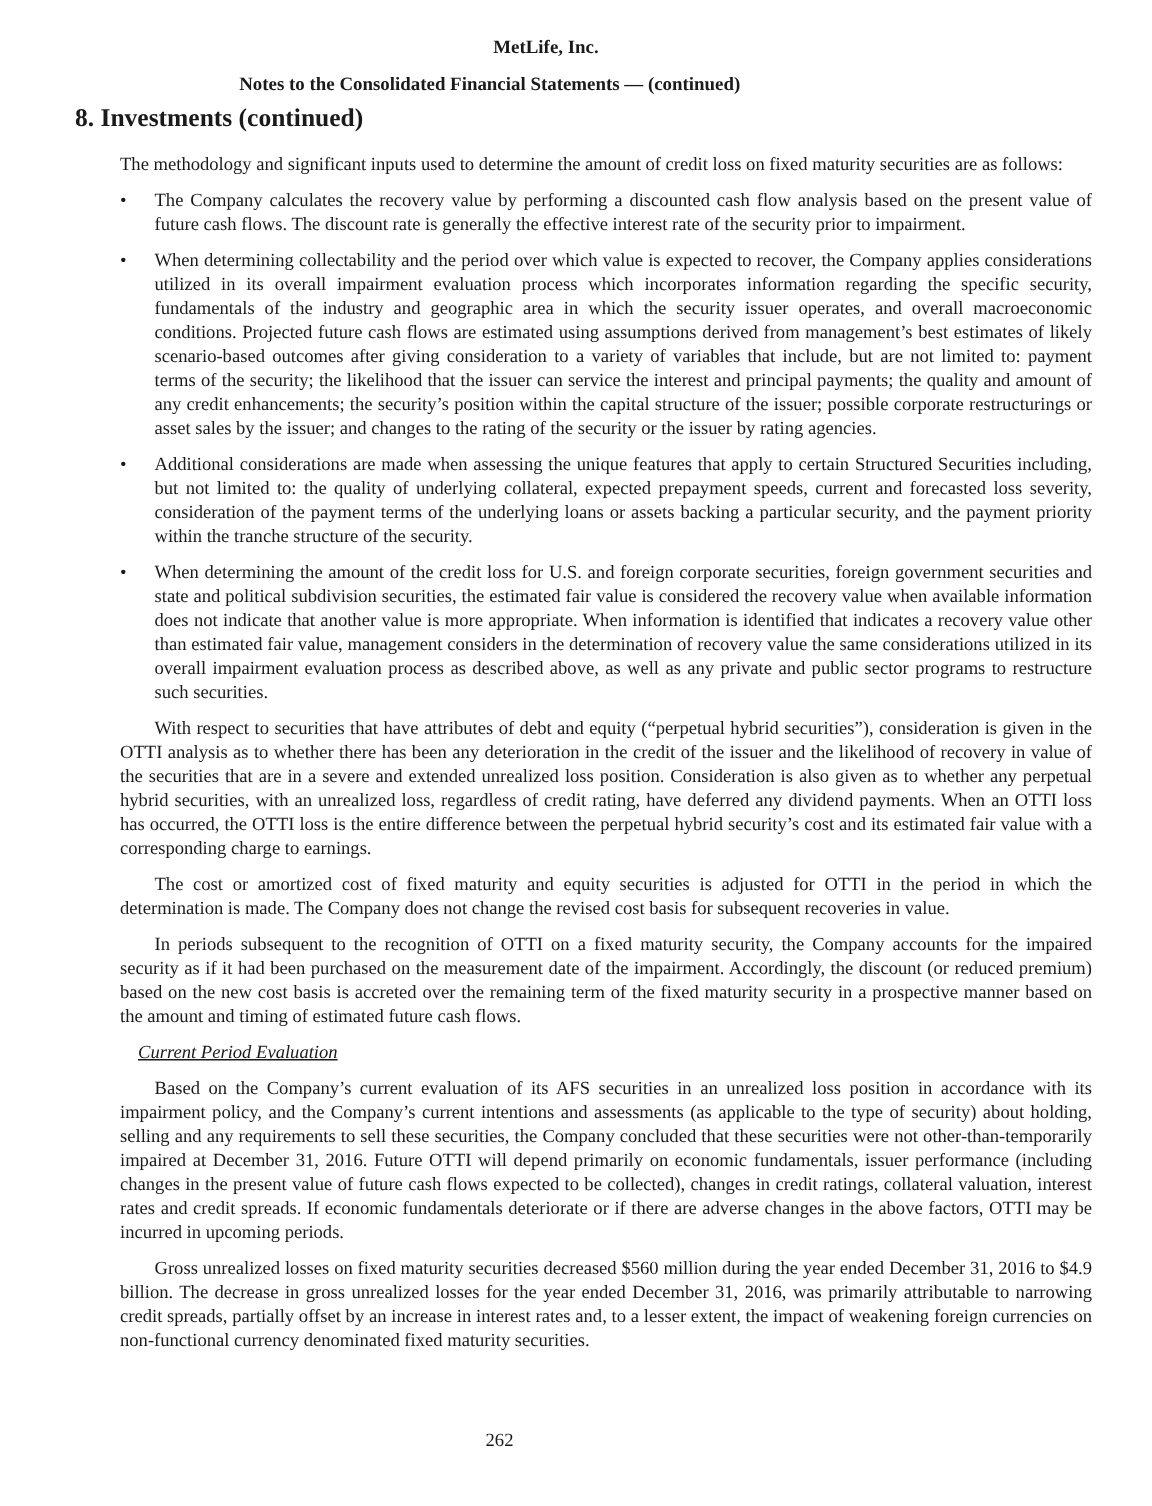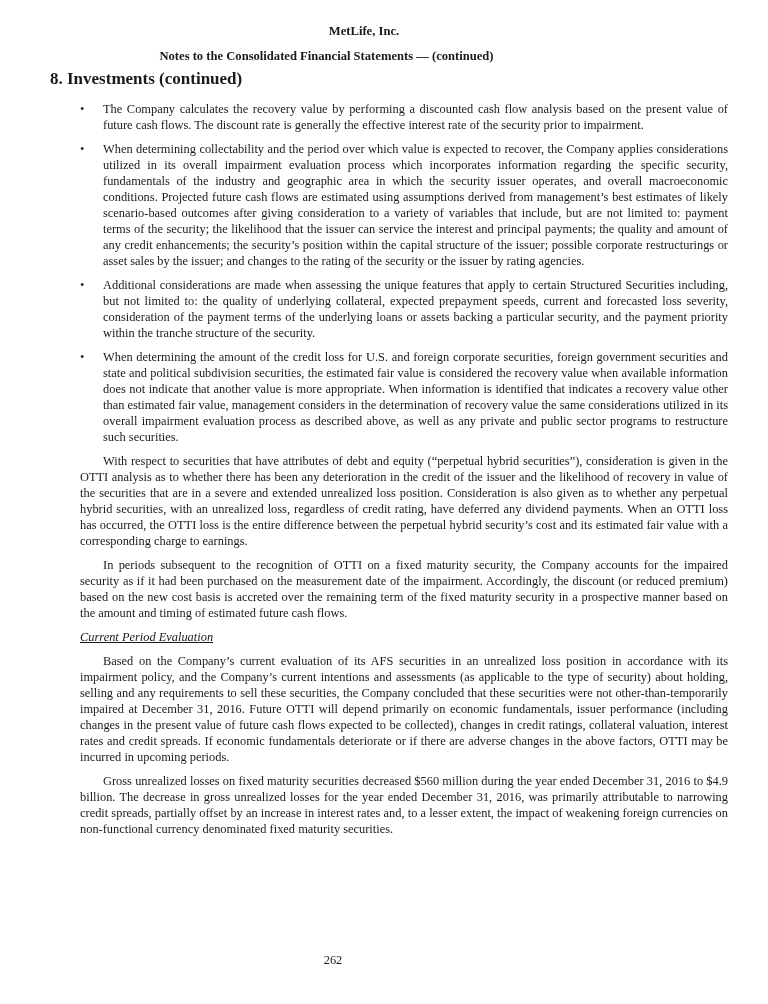--- a/index.html
+++ b/index.html
@@ -11,50 +11,52 @@
     line-height: 16px;
   }
   .company { position: absolute; top: 23px; left: 0; width: 728px; text-align: center; font-weight: bold; font-size: 12.6px; }
   .subtitle { position: absolute; top: 48px; left: 0; width: 653px; text-align: center; font-weight: bold; font-size: 12.6px; }
   .section { position: absolute; top: 71px; left: 50px; font-weight: bold; font-size: 17px; }
   .body-block { position: absolute; top: 101px; left: 80px; width: 648px; }
   p { margin: 0 0 8px 0; text-align: justify; }
   p.indent { text-indent: 23px; }
   .bullet { position: relative; padding-left: 23px; text-align: justify; margin: 0 0 8px 0; }
   .bullet .dot { position: absolute; left: 0; top: 0; }
-  .heading-u { text-decoration: underline; font-style: italic; margin: 0 0 8px 0; }
+  .heading-u { text-decoration: underline; font-style: italic; margin: 0 0 8px 12px; }
   .page-number { position: absolute; top: 952px; left: 0; width: 666px; text-align: center; font-size: 12.4px; }
 </style>
 </head>
 <body>
 
 <div class="company">MetLife, Inc.</div>
 <div class="subtitle">Notes to the Consolidated Financial Statements — (continued)</div>
 <div class="section">8. Investments (continued)</div>
 
 <div class="body-block">
+  <p class="indent" style="margin-left:-23px; padding-left:0;">The methodology and significant inputs used to determine the amount of credit loss on fixed maturity securities are as follows:</p>
 
   <div class="bullet">
     <span class="dot">•</span>
     <span>The Company calculates the recovery value by performing a discounted cash flow analysis based on the present value of future cash flows. The discount rate is generally the effective interest rate of the security prior to impairment.</span>
   </div>
   <div class="bullet">
     <span class="dot">•</span>
     <span>When determining collectability and the period over which value is expected to recover, the Company applies considerations utilized in its overall impairment evaluation process which incorporates information regarding the specific security, fundamentals of the industry and geographic area in which the security issuer operates, and overall macroeconomic conditions. Projected future cash flows are estimated using assumptions derived from management’s best estimates of likely scenario-based outcomes after giving consideration to a variety of variables that include, but are not limited to: payment terms of the security; the likelihood that the issuer can service the interest and principal payments; the quality and amount of any credit enhancements; the security’s position within the capital structure of the issuer; possible corporate restructurings or asset sales by the issuer; and changes to the rating of the security or the issuer by rating agencies.</span>
   </div>
   <div class="bullet">
     <span class="dot">•</span>
     <span>Additional considerations are made when assessing the unique features that apply to certain Structured Securities including, but not limited to: the quality of underlying collateral, expected prepayment speeds, current and forecasted loss severity, consideration of the payment terms of the underlying loans or assets backing a particular security, and the payment priority within the tranche structure of the security.</span>
   </div>
   <div class="bullet">
     <span class="dot">•</span>
     <span>When determining the amount of the credit loss for U.S. and foreign corporate securities, foreign government securities and state and political subdivision securities, the estimated fair value is considered the recovery value when available information does not indicate that another value is more appropriate. When information is identified that indicates a recovery value other than estimated fair value, management considers in the determination of recovery value the same considerations utilized in its overall impairment evaluation process as described above, as well as any private and public sector programs to restructure such securities.</span>
   </div>
 
   <p class="indent">With respect to securities that have attributes of debt and equity (“perpetual hybrid securities”), consideration is given in the OTTI analysis as to whether there has been any deterioration in the credit of the issuer and the likelihood of recovery in value of the securities that are in a severe and extended unrealized loss position. Consideration is also given as to whether any perpetual hybrid securities, with an unrealized loss, regardless of credit rating, have deferred any dividend payments. When an OTTI loss has occurred, the OTTI loss is the entire difference between the perpetual hybrid security’s cost and its estimated fair value with a corresponding charge to earnings.</p>
+  <p class="indent">The cost or amortized cost of fixed maturity and equity securities is adjusted for OTTI in the period in which the determination is made. The Company does not change the revised cost basis for subsequent recoveries in value.</p>
   <p class="indent">In periods subsequent to the recognition of OTTI on a fixed maturity security, the Company accounts for the impaired security as if it had been purchased on the measurement date of the impairment. Accordingly, the discount (or reduced premium) based on the new cost basis is accreted over the remaining term of the fixed maturity security in a prospective manner based on the amount and timing of estimated future cash flows.</p>
 
   <div class="heading-u">Current Period Evaluation</div>
   <p class="indent">Based on the Company’s current evaluation of its AFS securities in an unrealized loss position in accordance with its impairment policy, and the Company’s current intentions and assessments (as applicable to the type of security) about holding, selling and any requirements to sell these securities, the Company concluded that these securities were not other-than-temporarily impaired at December 31, 2016. Future OTTI will depend primarily on economic fundamentals, issuer performance (including changes in the present value of future cash flows expected to be collected), changes in credit ratings, collateral valuation, interest rates and credit spreads. If economic fundamentals deteriorate or if there are adverse changes in the above factors, OTTI may be incurred in upcoming periods.</p>
   <p class="indent">Gross unrealized losses on fixed maturity securities decreased $560 million during the year ended December 31, 2016 to $4.9 billion. The decrease in gross unrealized losses for the year ended December 31, 2016, was primarily attributable to narrowing credit spreads, partially offset by an increase in interest rates and, to a lesser extent, the impact of weakening foreign currencies on non-functional currency denominated fixed maturity securities.</p>
 </div>
 
 <div class="page-number">262</div>
 
 </body></html>

